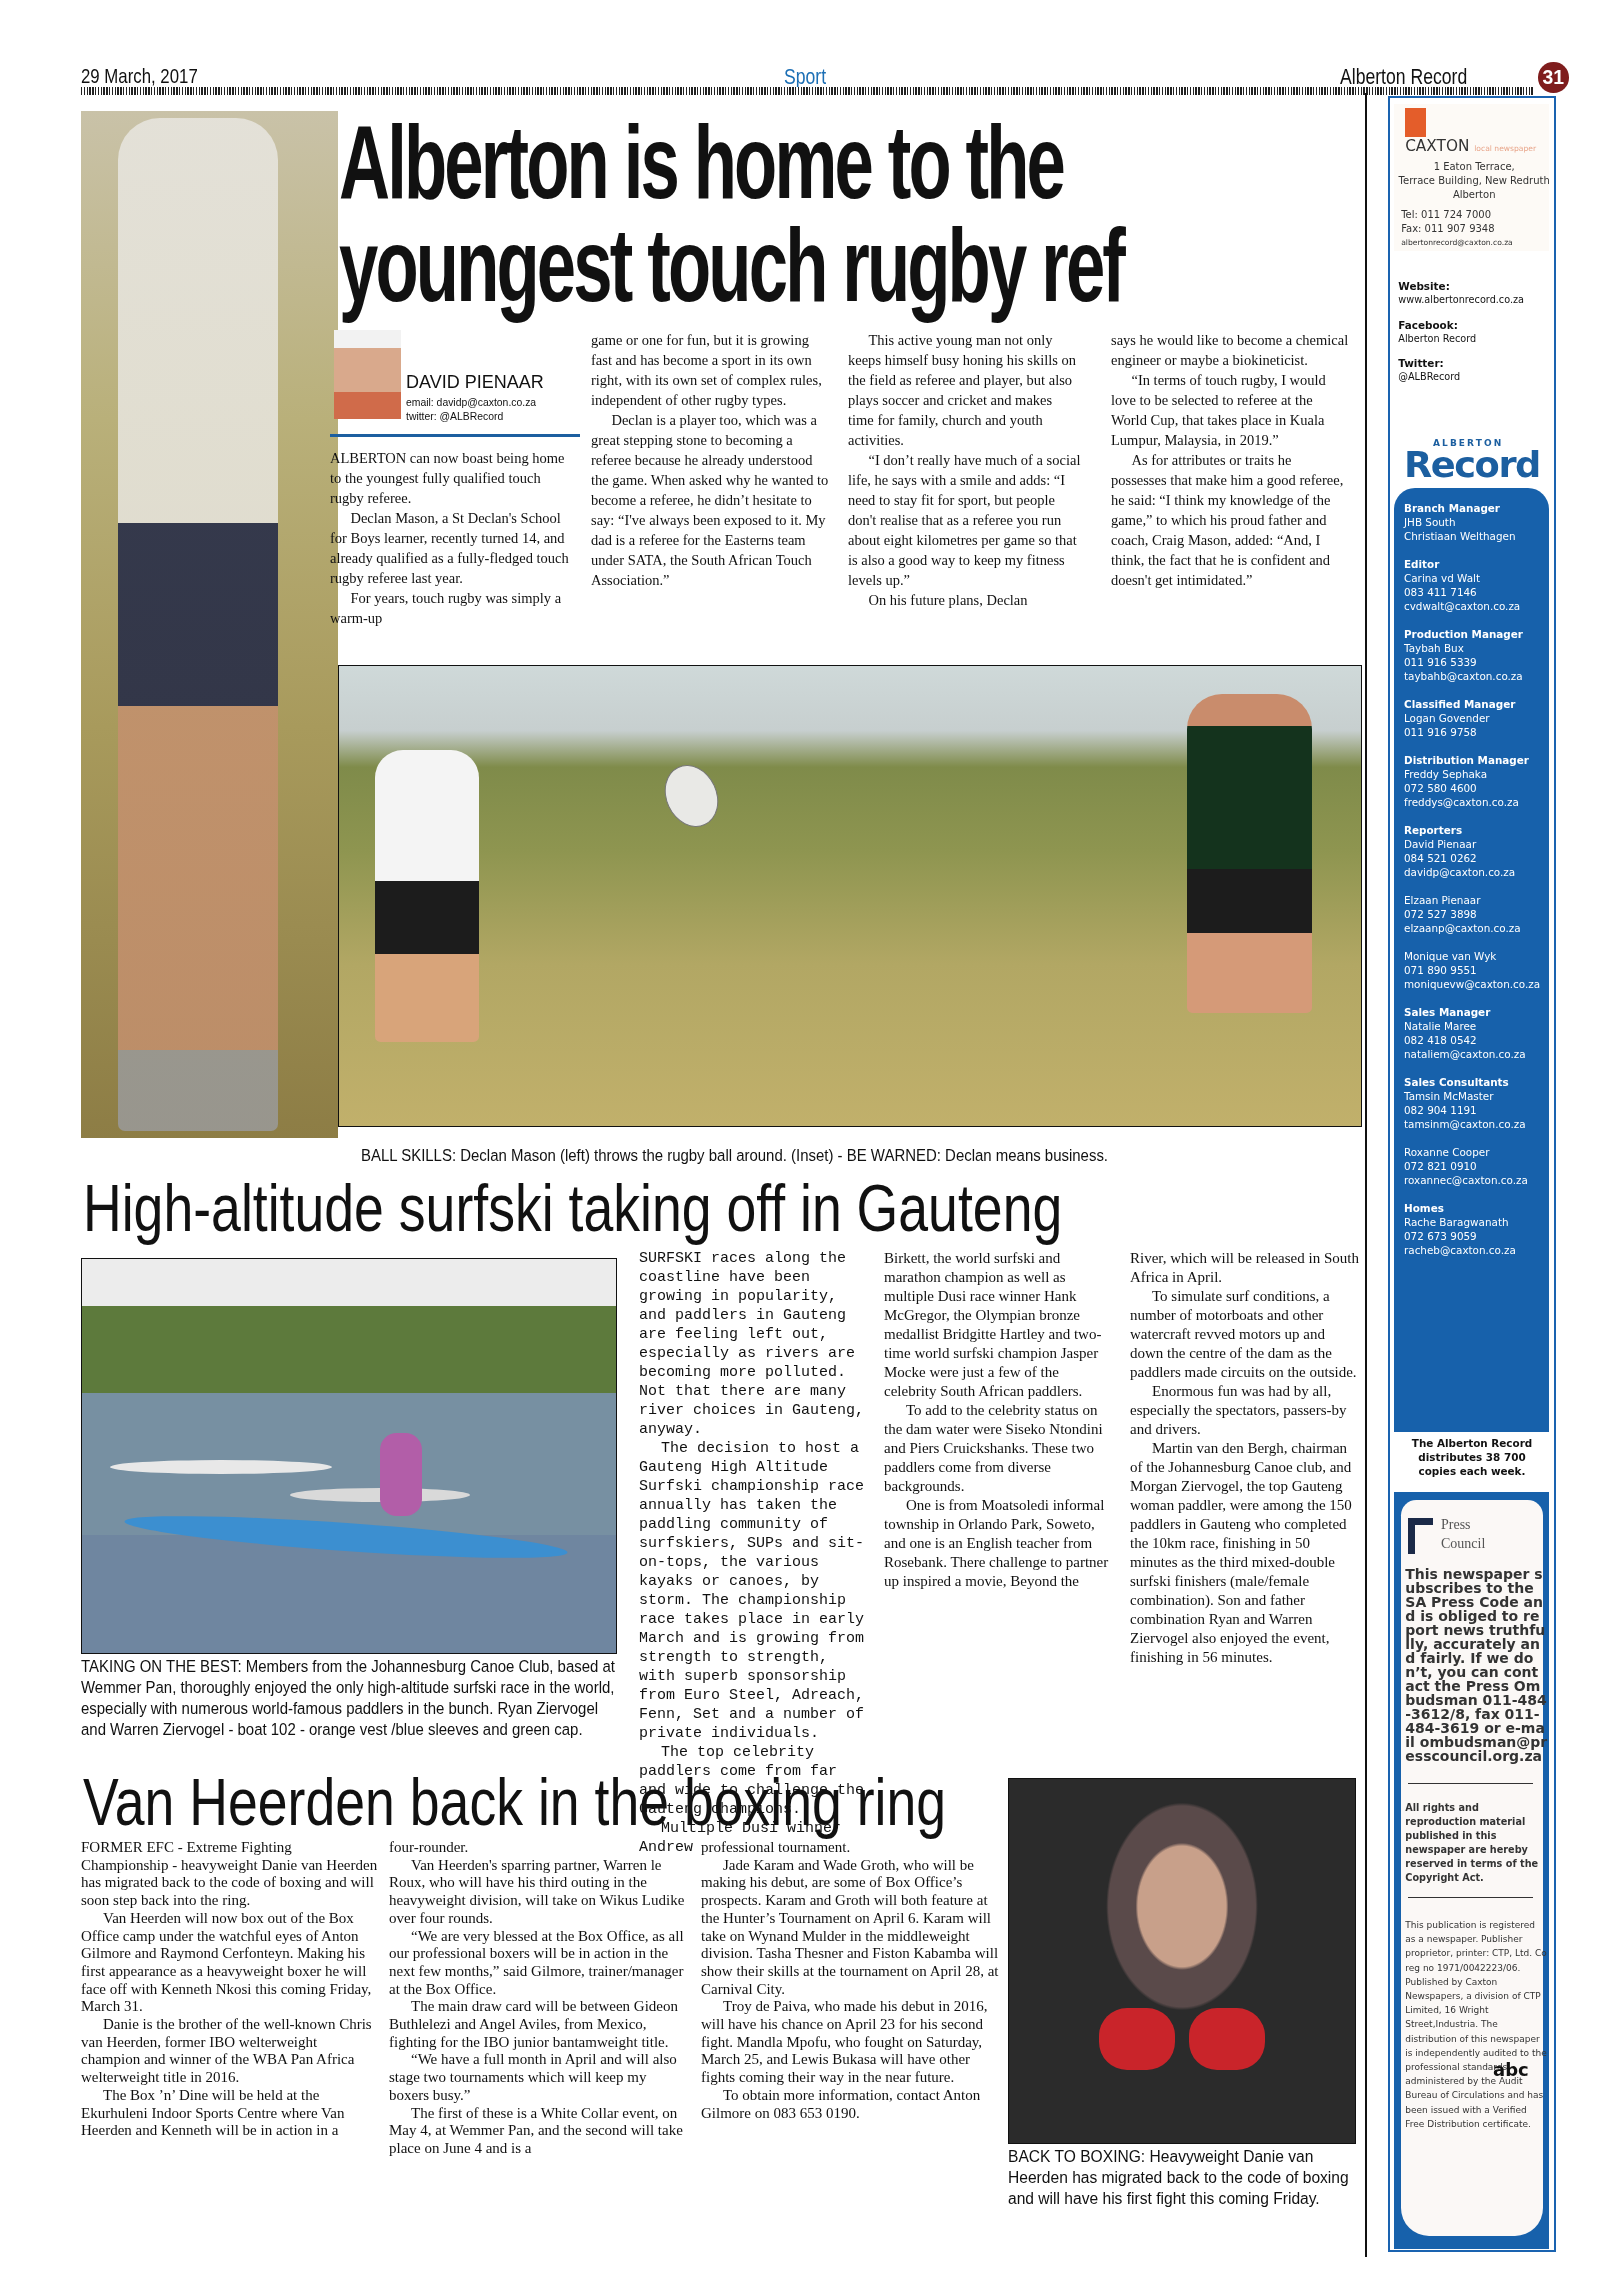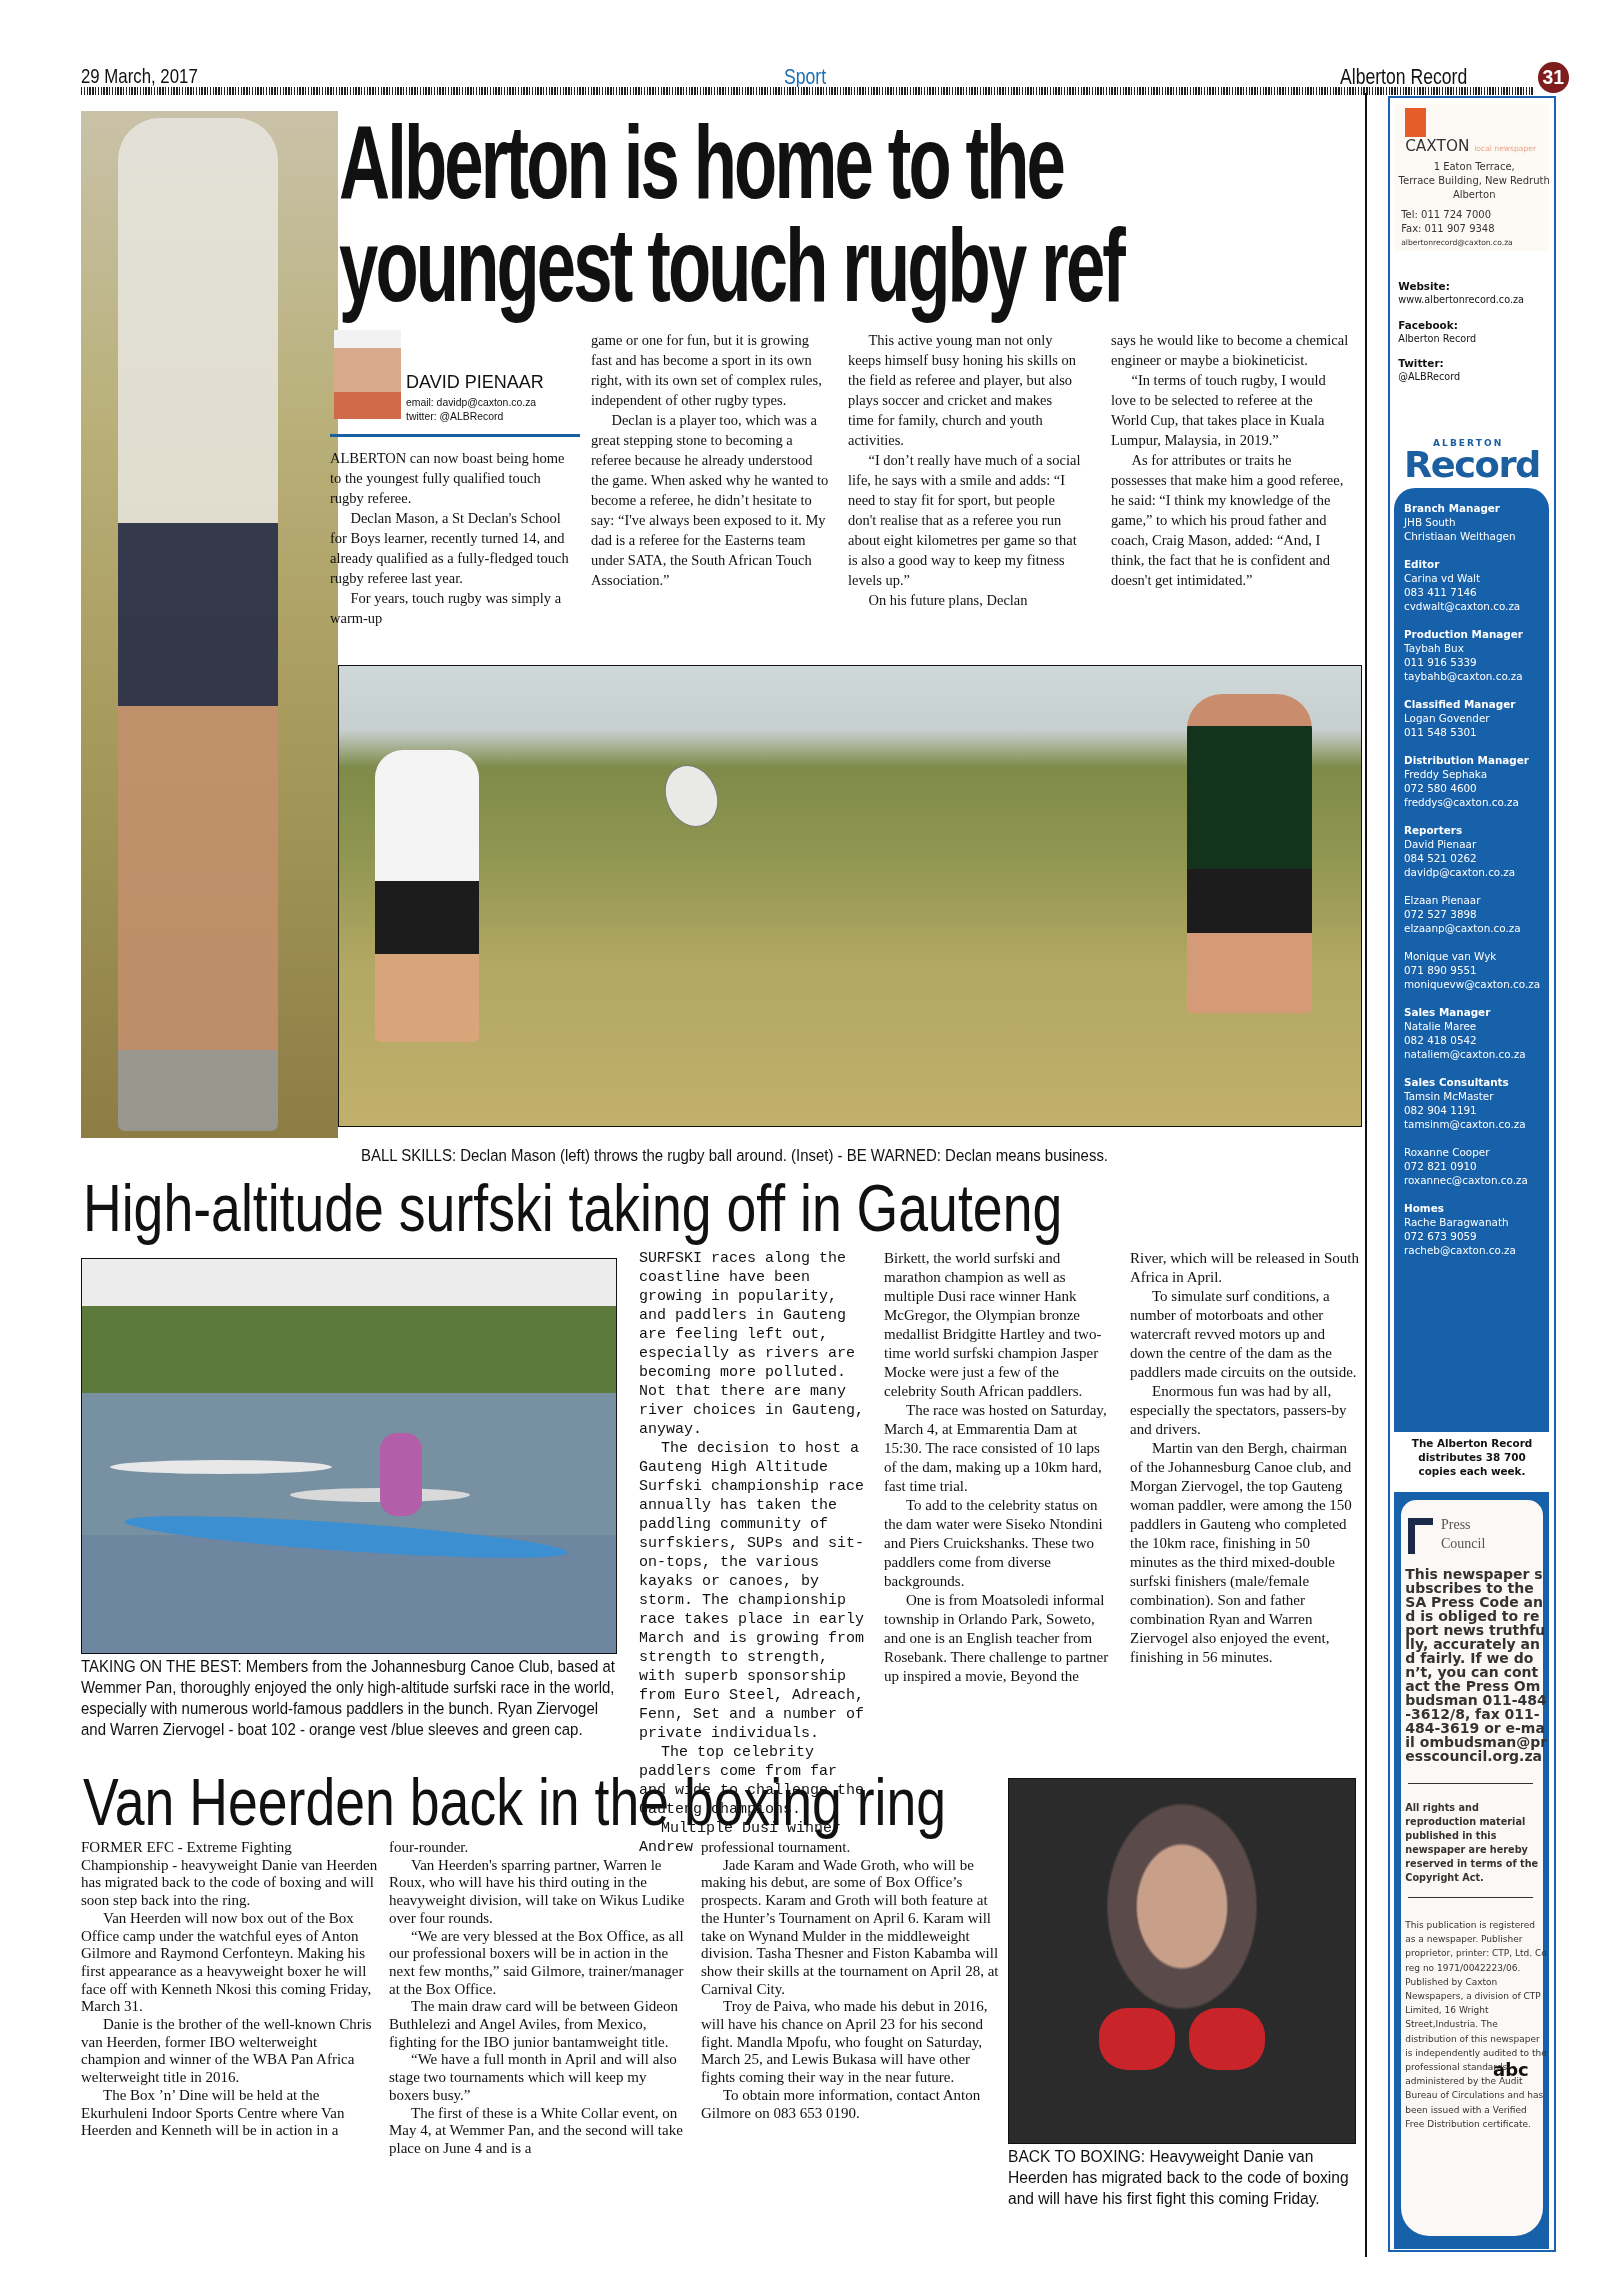--- a/index.html
+++ b/index.html
@@ -146,21 +146,20 @@
 <div class="abs caption-surfski">TAKING ON THE BEST: Members from the Johannesburg Canoe Club, based at Wemmer Pan, thoroughly enjoyed the only high-altitude surfski race in the world, especially with numerous world-famous paddlers in the bunch. Ryan Ziervogel and Warren Ziervogel - boat 102 - orange vest /blue sleeves and green cap.</div>
 
 <div class="abs col scol s1">
   <p>SURFSKI races along the coastline have been growing in popularity, and paddlers in Gauteng are feeling left out, especially as rivers are becoming more polluted. Not that there are many river choices in Gauteng, anyway.</p>
   <p class="ind">The decision to host a Gauteng High Altitude Surfski championship race annually has taken the paddling community of surfskiers, SUPs and sit-on-tops, the various kayaks or canoes, by storm. The championship race takes place in early March and is growing from strength to strength, with superb sponsorship from Euro Steel, Adreach, Fenn, Set and a number of private individuals.</p>
   <p class="ind">The top celebrity paddlers come from far and wide to challenge the Gauteng champions.</p>
   <p class="ind">Multiple Dusi winner Andrew</p>
 </div>
 <div class="abs col scol s2">
   <p>Birkett, the world surfski and marathon champion as well as multiple Dusi race winner Hank McGregor, the Olympian bronze medallist Bridgitte Hartley and two-time world surfski champion Jasper Mocke were just a few of the celebrity South African paddlers.</p>
-  <p class="ind">The race was hosted on Saturday, March 4, at Emmarentia Dam at 15:30. The race consisted of 10 laps of the dam, making up a 10km hard, fast time trial.</p>
   <p class="ind">To add to the celebrity status on the dam water were Siseko Ntondini and Piers Cruickshanks. These two paddlers come from diverse backgrounds.</p>
   <p class="ind">One is from Moatsoledi informal township in Orlando Park, Soweto, and one is an English teacher from Rosebank. There challenge to partner up inspired a movie, Beyond the</p>
 </div>
 <div class="abs col scol s3">
   <p>River, which will be released in South Africa in April.</p>
   <p class="ind">To simulate surf conditions, a number of motorboats and other watercraft revved motors up and down the centre of the dam as the paddlers made circuits on the outside.</p>
   <p class="ind">Enormous fun was had by all, especially the spectators, passers-by and drivers.</p>
   <p class="ind">Martin van den Bergh, chairman of the Johannesburg Canoe club, and Morgan Ziervogel, the top Gauteng woman paddler, were among the 150 paddlers in Gauteng who completed the 10km race, finishing in 50 minutes as the third mixed-double surfski finishers (male/female combination). Son and father combination Ryan and Warren Ziervogel also enjoyed the event, finishing in 56 minutes.</p>
 </div>
 
@@ -237,21 +236,21 @@
       </div>
     <div class="grp">
         <b>Production Manager</b>
         <div>Taybah Bux</div>
         <div>011 916 5339</div>
         <div>taybahb@caxton.co.za</div>
       </div>
     <div class="grp">
         <b>Classified Manager</b>
         <div>Logan Govender</div>
-        <div>011 548 5301</div>
+        <div>011 916 9758</div>
       </div>
     <div class="grp">
         <b>Distribution Manager</b>
         <div>Freddy Sephaka</div>
         <div>072 580 4600</div>
         <div>freddys@caxton.co.za</div>
       </div>
     <div class="grp">
         <b>Reporters</b>
         <div>David Pienaar</div>

